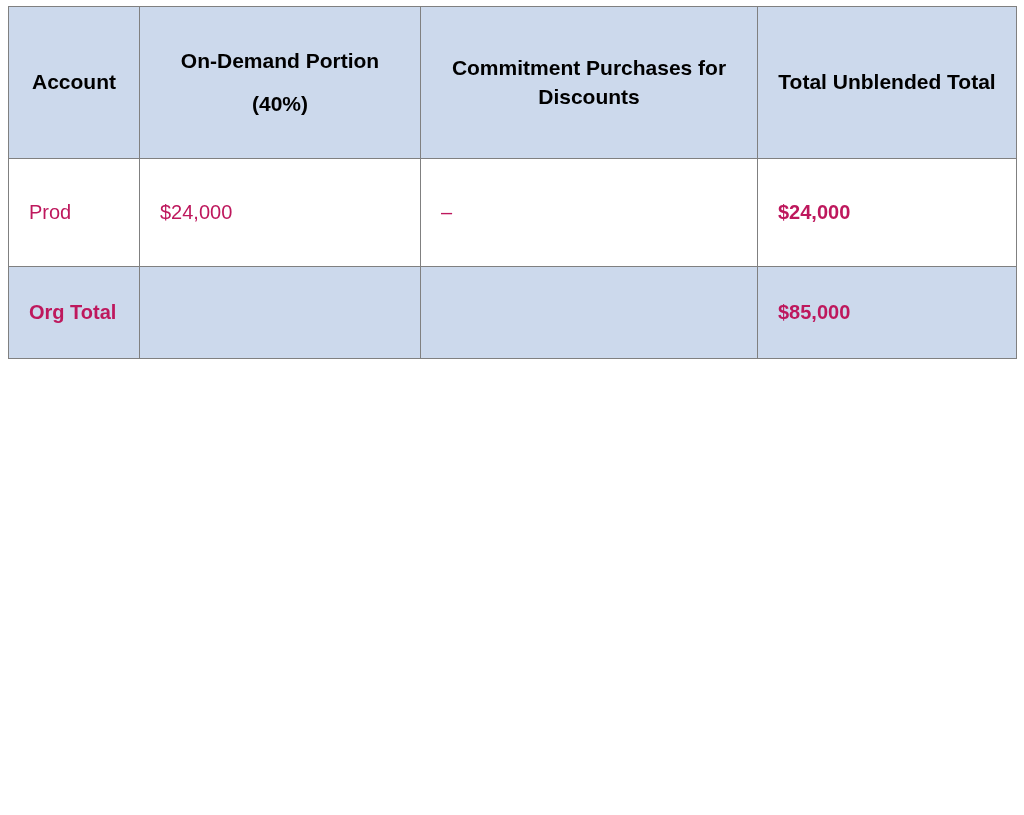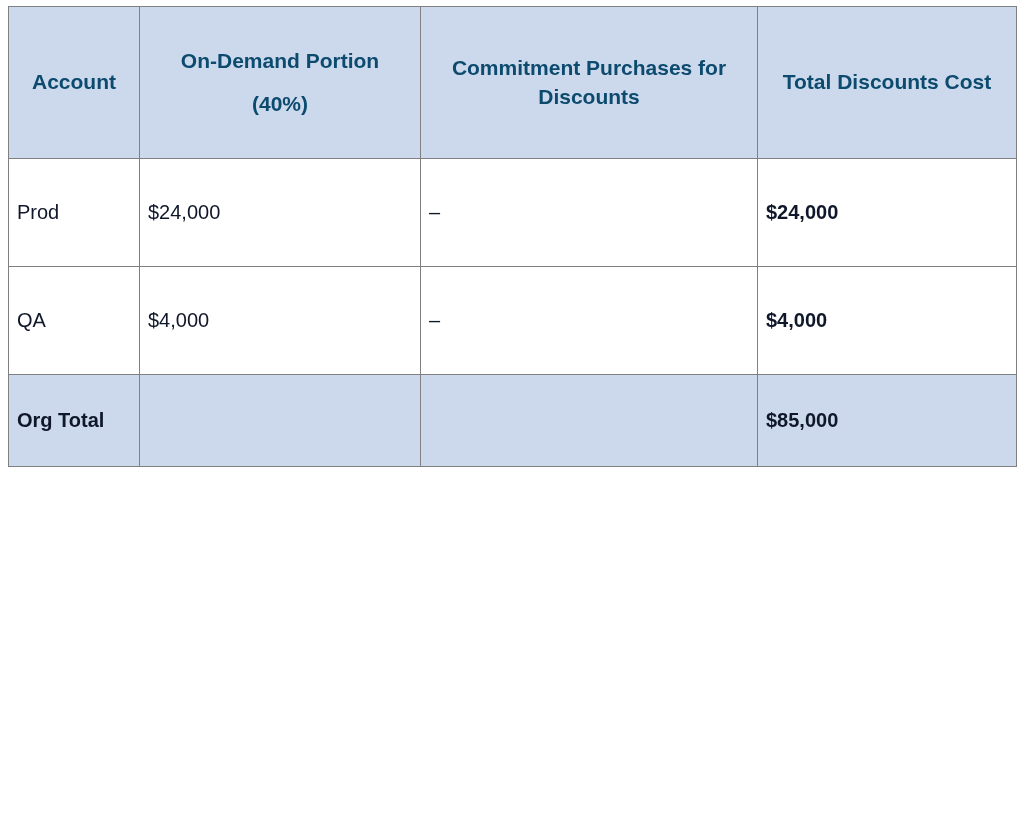--- a/index.html
+++ b/index.html
@@ -34,38 +34,38 @@
     box-sizing: border-box;
   }
   
   col.c-account { width: 131px; }
   col.c-ondemand { width: 281px; }
   col.c-commit { width: 337px; }
   col.c-total { width: 259px; }
 
   thead th {
     background: #ccd9ec;
-    color: #0c4a6e;
+    color: #000000;
     font-size: 21px;
     font-weight: bold;
     text-align: center;
     height: 152px;
     padding: 10px 10px;
     line-height: 1.35;
   }
   thead th .sub-line {
     display: block;
     margin-top: 14px;
   }
 
   tbody td {
     height: 108px;
     font-size: 20px;
-    color: #0f172a;
-    padding: 0 8px;
+    color: #be185d;
+    padding: 0 20px;
     text-align: left;
     font-weight: normal;
   }
   tbody td.bold {
     font-weight: bold;
   }
   tbody tr.total-row td {
     background: #ccd9ec;
     font-weight: bold;
     height: 92px;
@@ -94,36 +94,30 @@
           <span>Account</span>
         </th>
         <th>
           <span>On-Demand Portion</span>
           <span class="sub-line">(40%)</span>
         </th>
         <th>
           <span>Commitment Purchases for Discounts</span>
         </th>
         <th>
-          <span>Total Discounts Cost</span>
+          <span>Total Unblended Total</span>
         </th>
       </tr>
     </thead>
     <tbody>
       <tr>
         <td>Prod</td>
         <td>$24,000</td>
         <td class="dash">–</td>
         <td class="bold">$24,000</td>
-      </tr>
-      <tr>
-        <td>QA</td>
-        <td>$4,000</td>
-        <td class="dash">–</td>
-        <td class="bold">$4,000</td>
       </tr>
       <tr class="total-row">
         <td>Org Total</td>
         <td class="empty"></td>
         <td class="empty"></td>
         <td>$85,000</td>
       </tr>
     </tbody>
   </table>
 </div>

